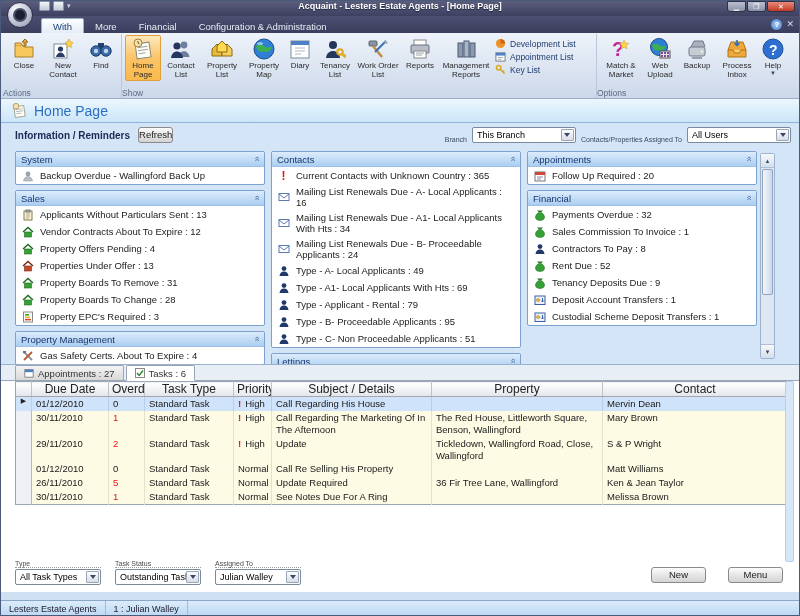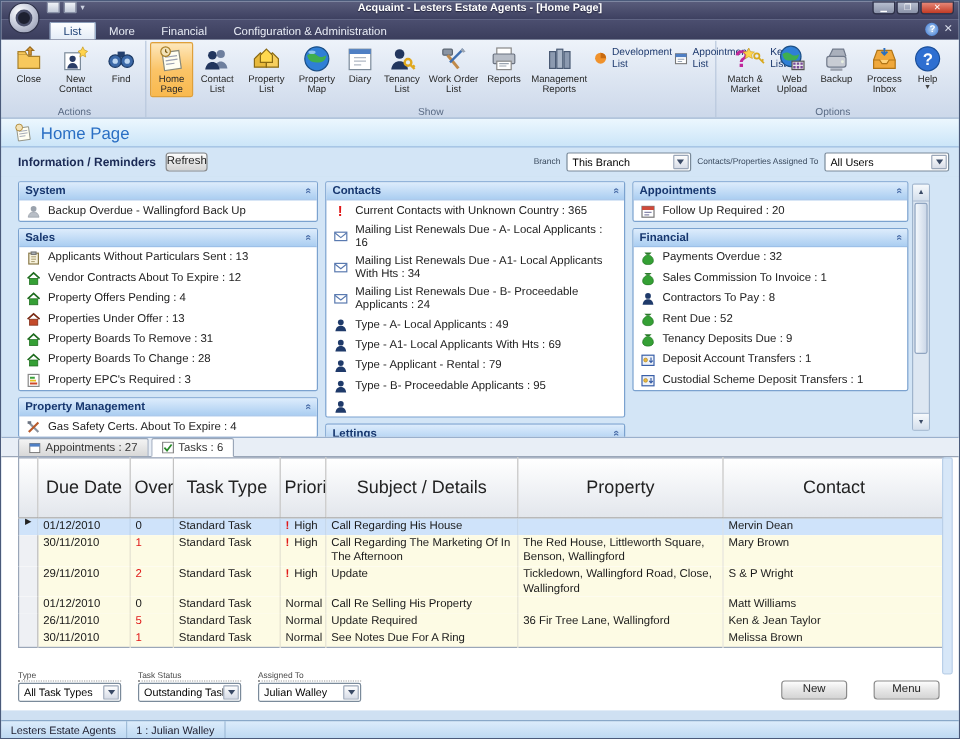--- a/index.html
+++ b/index.html
@@ -21,63 +21,63 @@
   .tabrow{height:17px;background:linear-gradient(#4c4f70,#3a3d5c);display:flex;align-items:flex-end;padding-left:40px;position:relative}
   .rtab{padding:2px 11px 1px;color:#e8ecf5;font-size:9.5px}
   .rtab.active{background:linear-gradient(#fdfeff,#e4ecf7);color:#1b3f74;border-radius:2px 2px 0 0;border:1px solid #9ab0cc;border-bottom:none}
   .tab-right{position:absolute;right:5px;top:3px;display:flex;gap:4px;align-items:center}
   .mini-help{width:11px;height:11px;border-radius:50%;background:radial-gradient(#bcd6f2,#2f6fd1);color:#fff;font-size:8px;font-weight:bold;text-align:center;line-height:11px}
   .mini-x{color:#d8dcea;font-size:9px;line-height:11px}
   
   .ribbon{height:66px;background:linear-gradient(#eef3fa,#dbe4f1 55%,#ccd8ea);border-bottom:1px solid #98aecb;display:flex;padding:1px 2px 0}
   .rgroup{position:relative;display:flex;align-items:flex-start;padding:1px 3px 12px;border-right:1px solid #b9c8dd}
   .rgroup:last-child{border-right:none}
-  .rgroup-label{position:absolute;bottom:0;left:0;right:0;text-align:center;color:#5a6b85;font-size:8.5px}
+  .rgroup-label{position:absolute;bottom:0;left:0;right:0;text-align:left;color:#5a6b85;font-size:8.5px}
   .rbtn{display:flex;flex-direction:column;align-items:center;text-align:center;padding:1px 1px;border:1px solid transparent;border-radius:2px}
   .rbtn .ricon{width:24px;height:24px;flex:none}
   .rbtn .lbl{font-size:8px;line-height:1.15;color:#2a2a2a;width:100%}
   .rbtn.active{background:linear-gradient(#fde8bc,#fbc468 50%,#f9b94e);border:1px solid #dfa03a}
-  .rlist{display:flex;flex-direction:row;justify-content:flex-start;gap:2px;padding:3px 2px;width:100px}
+  .rlist{display:flex;flex-direction:column;justify-content:flex-start;gap:2px;padding:3px 2px;width:100px}
   .rlist-item{display:flex;align-items:center;gap:4px;font-size:8.5px;color:#1e3a6e}
   .rlist-item svg{flex:none}
   .help-caret{font-size:6px;color:#444}
   
   .pagehead{height:24px;background:linear-gradient(#ecf7fe,#cbe5f8);border-bottom:1px solid #8fb4dc;display:flex;align-items:center;gap:6px;padding-left:10px}
   .pagehead .ptitle{font-size:14px;color:#2a6fc4}
   
   .infobar{height:24px;background:#d3e5f6;display:flex;align-items:center;padding:0 8px 0 14px;gap:8px}
   .ib-title{font-weight:bold;color:#1a2a55;font-size:10px}
   .btn{background:linear-gradient(#fdfdfd,#e8e8e8 45%,#d4d4d4);border:1px solid #8a8a8a;border-radius:3px;font-size:9.5px;color:#222;padding:1px 0;height:16px;line-height:12px;text-align:center}
-  .ib-right{margin-left:auto;display:flex;align-items:center;gap:5px}
+  .ib-right{margin-left:auto;display:flex;align-items:flex-end;gap:5px}
   .tiny-lbl{font-size:7px;color:#3a4a5e}
   .select{width:104px;height:16px;background:#fff;border:1px solid #7a8a9a;border-radius:2px;display:flex;align-items:center;font-size:9px;padding-left:4px;position:relative}
   .select .sval{flex:1;overflow:hidden;white-space:nowrap}
   .darr{width:13px;height:12px;margin-right:1px;background:linear-gradient(#fdfdfd,#d8dde8);border:1px solid #9aa6b8;border-radius:1px;display:flex;align-items:center;justify-content:center}
   .darr::after{content:"";border:3px solid transparent;border-top:4px solid #3a4a66;margin-top:3px}
   
   .panelwrap{height:217px;background:#d3e5f6;padding:4px 0 0 14px;display:flex;gap:6px;position:relative}
   .pcol{display:flex;flex-direction:column;gap:5px}
   .pcol1{width:250px}.pcol2{width:250px}.pcol3{width:230px}
   .panel{border:1px solid #7ba2cf;background:#fff;border-radius:2px}
-  .phead{height:15px;background:linear-gradient(#ddecfc,#abcef1);border-bottom:1px solid #9dc0e8;color:#16366e;font-weight:bold;font-size:9.5px;padding:1px 5px;display:flex;align-items:center}
+  .phead{height:15px;background:linear-gradient(#ddecfc,#abcef1);border-bottom:1px solid #9dc0e8;color:#16366e;font-weight:normal;font-size:9.5px;padding:1px 5px;display:flex;align-items:center}
   .pin{margin-left:auto;color:#4a6da8;font-size:9px;transform:rotate(-90deg)}
   .pitem{display:flex;align-items:center;gap:6px;padding:2px 5px;font-size:9.5px;color:#222}
   .pic{width:13px;height:13px;flex:none;display:flex;align-items:center;justify-content:center}
   .excl-ico{color:#e01818;font-weight:bold;font-size:12px;line-height:12px}
   .vscroll{position:absolute;right:24px;top:6px;width:15px;height:206px;background:#dde7f2;border:1px solid #9fb4cc;border-radius:2px;display:flex;flex-direction:column}
   .varrow{height:14px;display:flex;align-items:center;justify-content:center;background:linear-gradient(#f6f9fc,#d4dfec);border-bottom:1px solid #aebfd4;font-size:6px;color:#3a4a66}
   .varrow.bot{margin-top:auto;border-top:1px solid #aebfd4;border-bottom:none}
   .vthumb{height:126px;margin:1px;background:linear-gradient(90deg,#f4f8fc,#ccd8e8);border:1px solid #8fa4c0;border-radius:2px}
   
   .tasksarea{height:228px;background:#fff;position:relative;border-top:1px solid #9ab0cc}
   .tabstrip{height:16px;display:flex;align-items:flex-end;padding-left:14px;background:#e8eef6;border-bottom:1px solid #9aa6b8}
   .gtab{display:flex;align-items:center;gap:4px;padding:1px 8px 1px;font-size:9.5px;border:1px solid #9aa6b8;border-bottom:none;border-radius:2px 2px 0 0;background:linear-gradient(#f4f4f4,#d8d8d8);color:#333;margin-right:2px;height:15px}
   .gtab.active{background:#fff;height:16px;margin-bottom:-1px;border-bottom:1px solid #fff}
   table.grid{border-collapse:collapse;table-layout:fixed;margin-left:14px;width:772px;border:1px solid #9aa6b8}
-  .grid th{background:linear-gradient(#ffffff,#e2e6ec);border-right:1px solid #c2c2c2;border-bottom:1px solid #a8a8a8;font-weight:normal;font-size:15px;color:#222;height:14px;padding:16px 3px;overflow:hidden;white-space:nowrap}
+  .grid th{background:linear-gradient(#ffffff,#e2e6ec);border-right:1px solid #c2c2c2;border-bottom:1px solid #a8a8a8;font-weight:normal;font-size:12px;color:#222;height:14px;padding:0 3px;overflow:hidden;white-space:nowrap}
   .grid td{font-size:9.5px;color:#1a1a1a;padding:1px 4px;border-right:1px solid #e4e2cc;vertical-align:top;overflow:hidden;background:#fdfbe4;line-height:1.25}
   .grid tr.sel td{background:#cfe3fa;border-right-color:#b8cfe8}
   .grid td.selcell{padding:0;text-align:center;color:#222;font-size:7px;background:#eef0f4;border-right:1px solid #b8b8b8}
   .grid td.red{color:#e01818}
   .grid td.prio .ex{color:#e01818;font-weight:bold;margin-right:4px}
   .grid-sb{position:absolute;right:5px;top:16px;bottom:30px;width:9px;background:#d7e7f8;border:1px solid #b9cfe8;border-radius:2px}
   .filters{position:absolute;left:14px;bottom:7px;display:flex;gap:14px}
   .fgroup{display:flex;flex-direction:column}
   .flbl{font-size:7px;color:#4a4a4a;border-bottom:1px dotted #9a9a9a;width:86px;margin-bottom:1px}
   .fgroup .select{width:86px}
@@ -103,21 +103,21 @@
   </div>
   <div class="title-text">Acquaint - Lesters Estate Agents - [Home Page]</div>
   <div class="wbtns">
     <span class="wbtn">▁</span>
     <span class="wbtn">❐</span>
     <span class="wbtn close">✕</span>
   </div>
 </div>
 
 <div class="tabrow">
-  <span class="rtab active">List</span>
+  <span class="rtab active">With</span>
   <span class="rtab">More</span>
   <span class="rtab">Financial</span>
   <span class="rtab">Configuration &amp; Administration</span>
   <span class="tab-right">
     <span class="mini-help">?</span>
     <span class="mini-x">✕</span>
   </span>
 </div>
 
 <div class="ribbon">
@@ -562,20 +562,21 @@
           </span>
           <span>Type - B- Proceedable Applicants : 95</span>
         </div>
       <div class="pitem">
           <span class="pic">
             <svg width="12" height="12" viewBox="0 0 12 12">
               <circle cx="6" cy="3.6" r="2.4" fill="#1f3a6a"></circle>
               <path d="M1.5 11c.4-3.2 2.2-4.6 4.5-4.6s4.1 1.4 4.5 4.6z" fill="#1f3a6a"></path>
             </svg>
           </span>
+          <span>Type - C- Non Proceedable Applicants : 51</span>
         </div>
     </div>
     <div class="panel">
       <div class="phead">
           <span>Lettings</span>
           <span class="pin">»</span>
         </div>
       <div class="pitem">
           <span class="pic">
             <svg width="12" height="12" viewBox="0 0 12 12">

